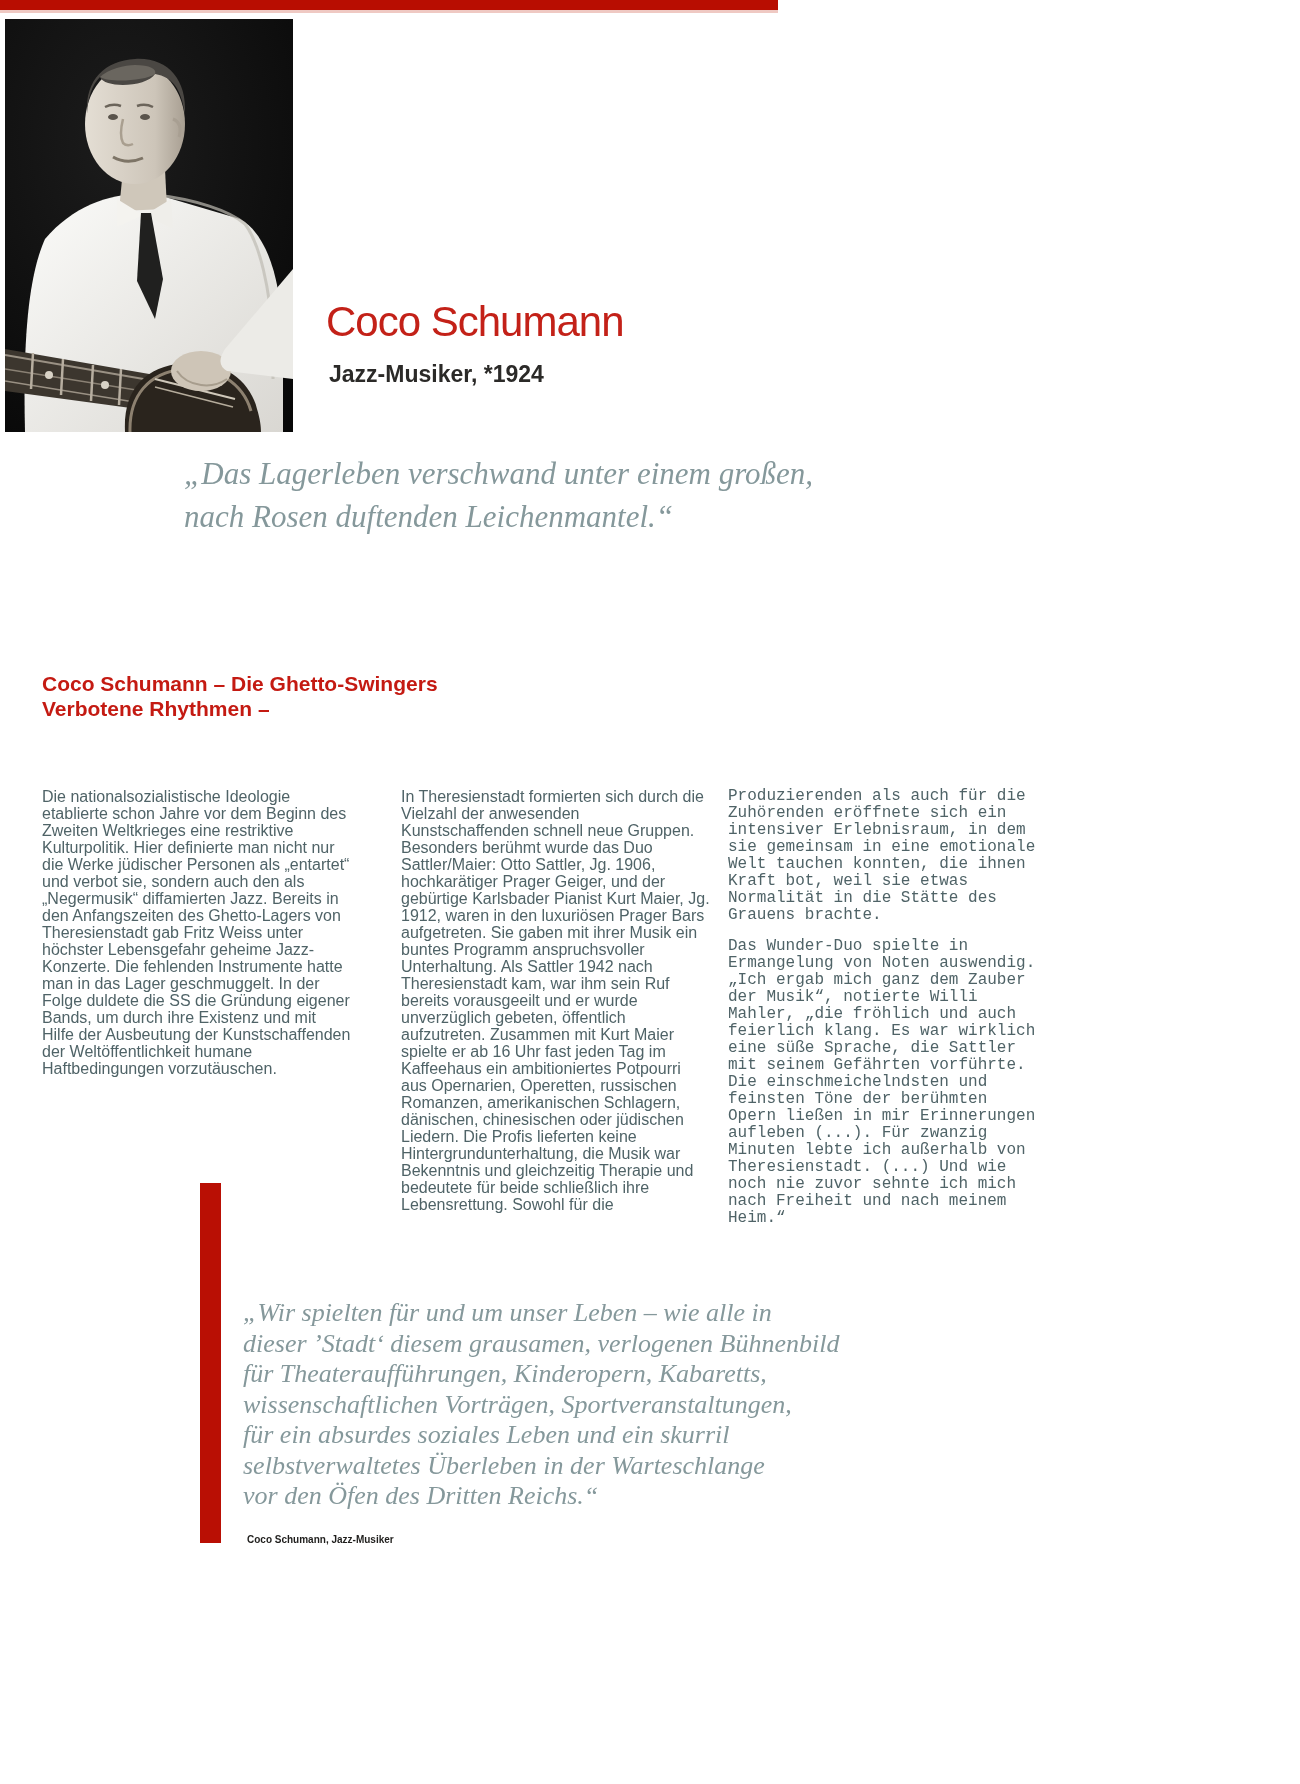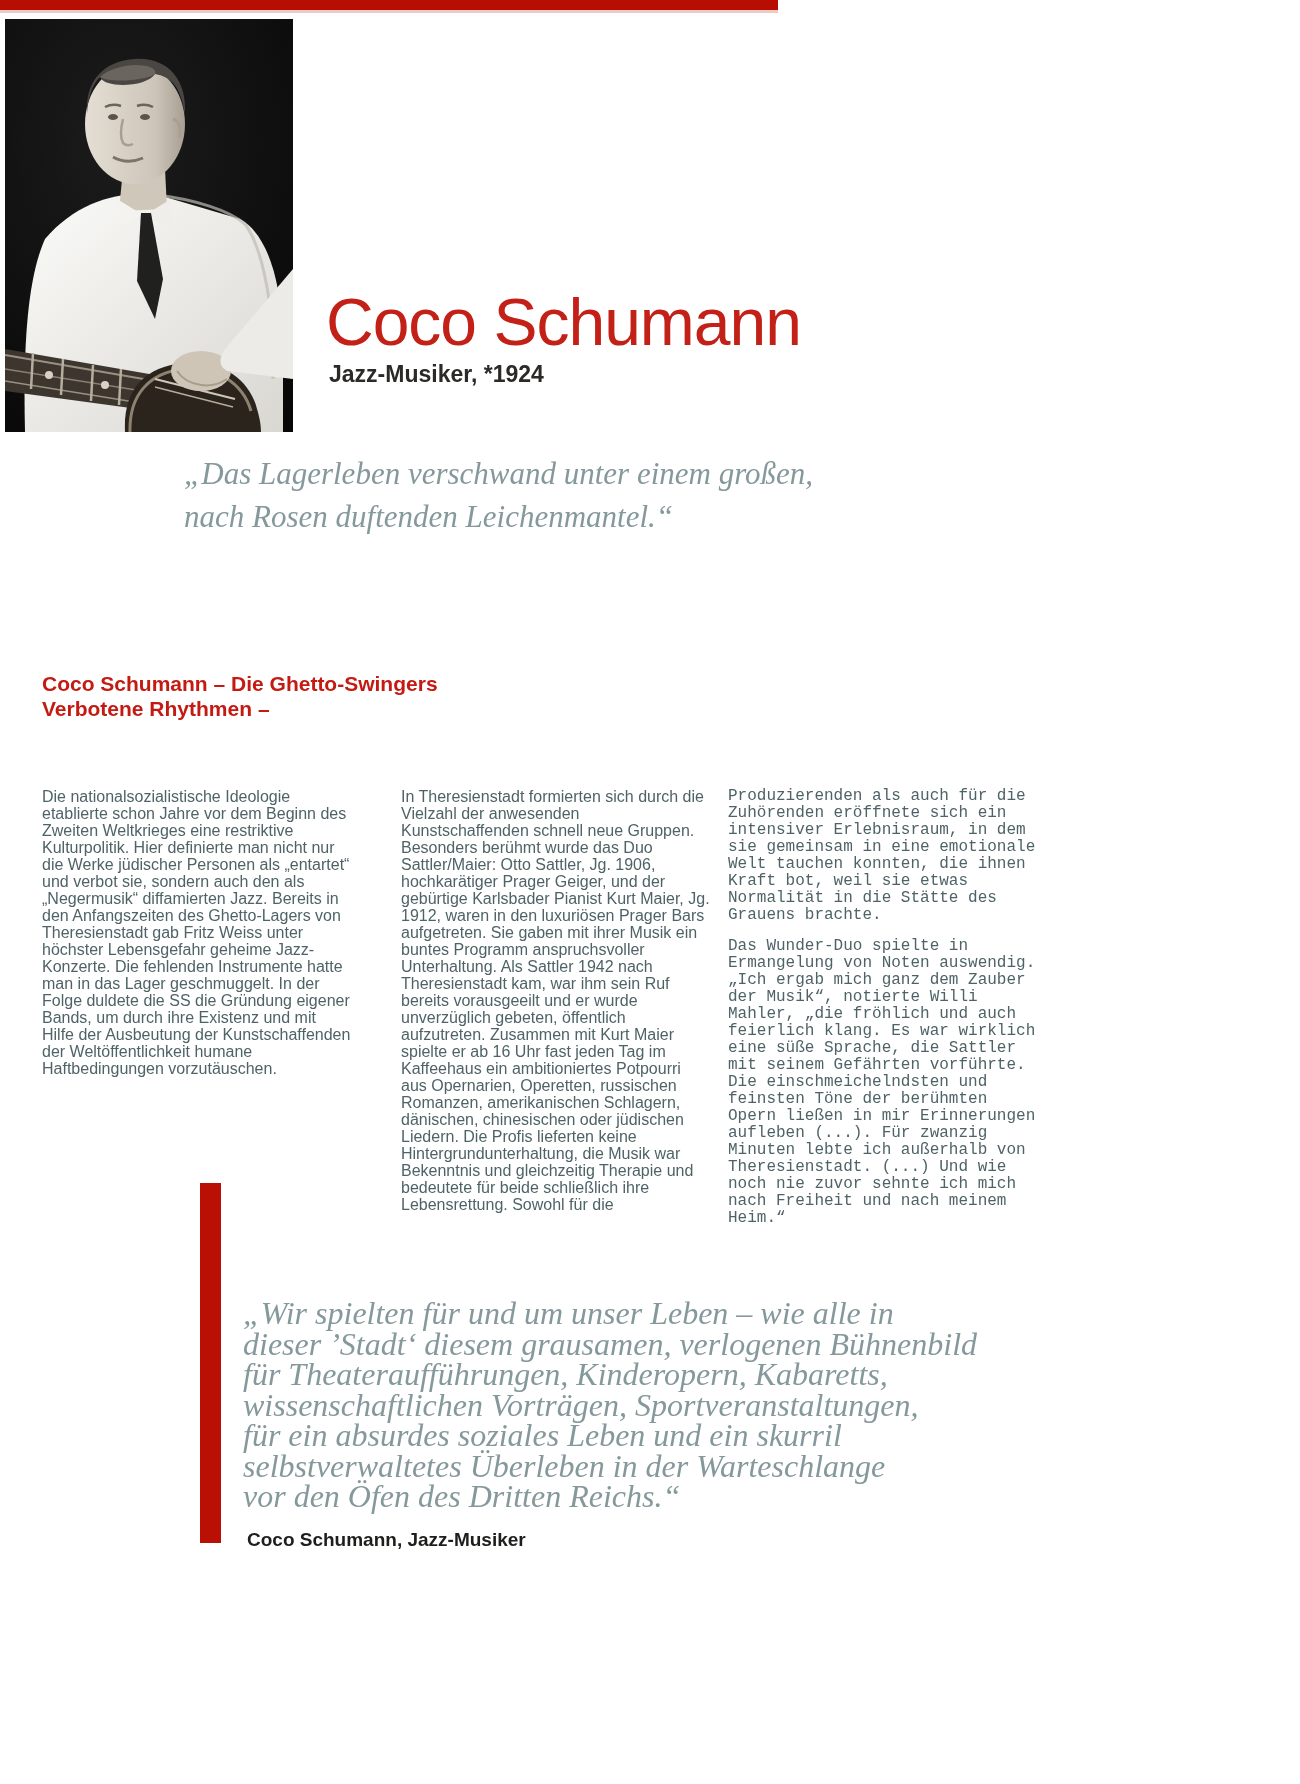--- a/index.html
+++ b/index.html
@@ -18,21 +18,21 @@
     border-bottom:3px solid #efc9c3;
   }
   .photo {
     position:absolute; left:5px; top:19px;
     width:288px; height:413px;
     background:#0d0d0d;
   }
   .photo svg { display:block; width:100%; height:100%; }
   .title {
     position:absolute; left:326px; top:293px;
-    font-size:66px; line-height:58px;
+    font-size:42px; line-height:58px;
     font-weight:400; letter-spacing:-1px;
     color:#c32118;
     white-space:nowrap;
   }
   .subtitle {
     position:absolute; left:329px; top:361px;
     font-size:23px; line-height:27px;
     font-weight:700; color:#2b2a28;
     white-space:nowrap;
   }
@@ -62,27 +62,27 @@
   .col-3 { left:728px;font-family:Liberation Mono, monospace; }
   .red-rule {
     position:absolute; left:200px; top:1183px;
     width:21px; height:360px;
     background:#b90f04;
   }
   .quote-bottom {
     position:absolute; left:243px; top:1298px;
     font-family:"Liberation Serif", serif;
     font-style:italic;
-    font-size:32px; line-height:30.5px;
+    font-size:26px; line-height:30.5px;
     color:#85989b;
     white-space:nowrap;
   }
   .quote-caption {
     position:absolute; left:247px; top:1531px;
-    font-size:19px; line-height:18px;
+    font-size:10px; line-height:18px;
     font-weight:700; color:#1f1e1c;
     white-space:nowrap;
   }
   .qline { display:block; }
 </style>
 </head>
 <body>
 
 <div class="page">
 

